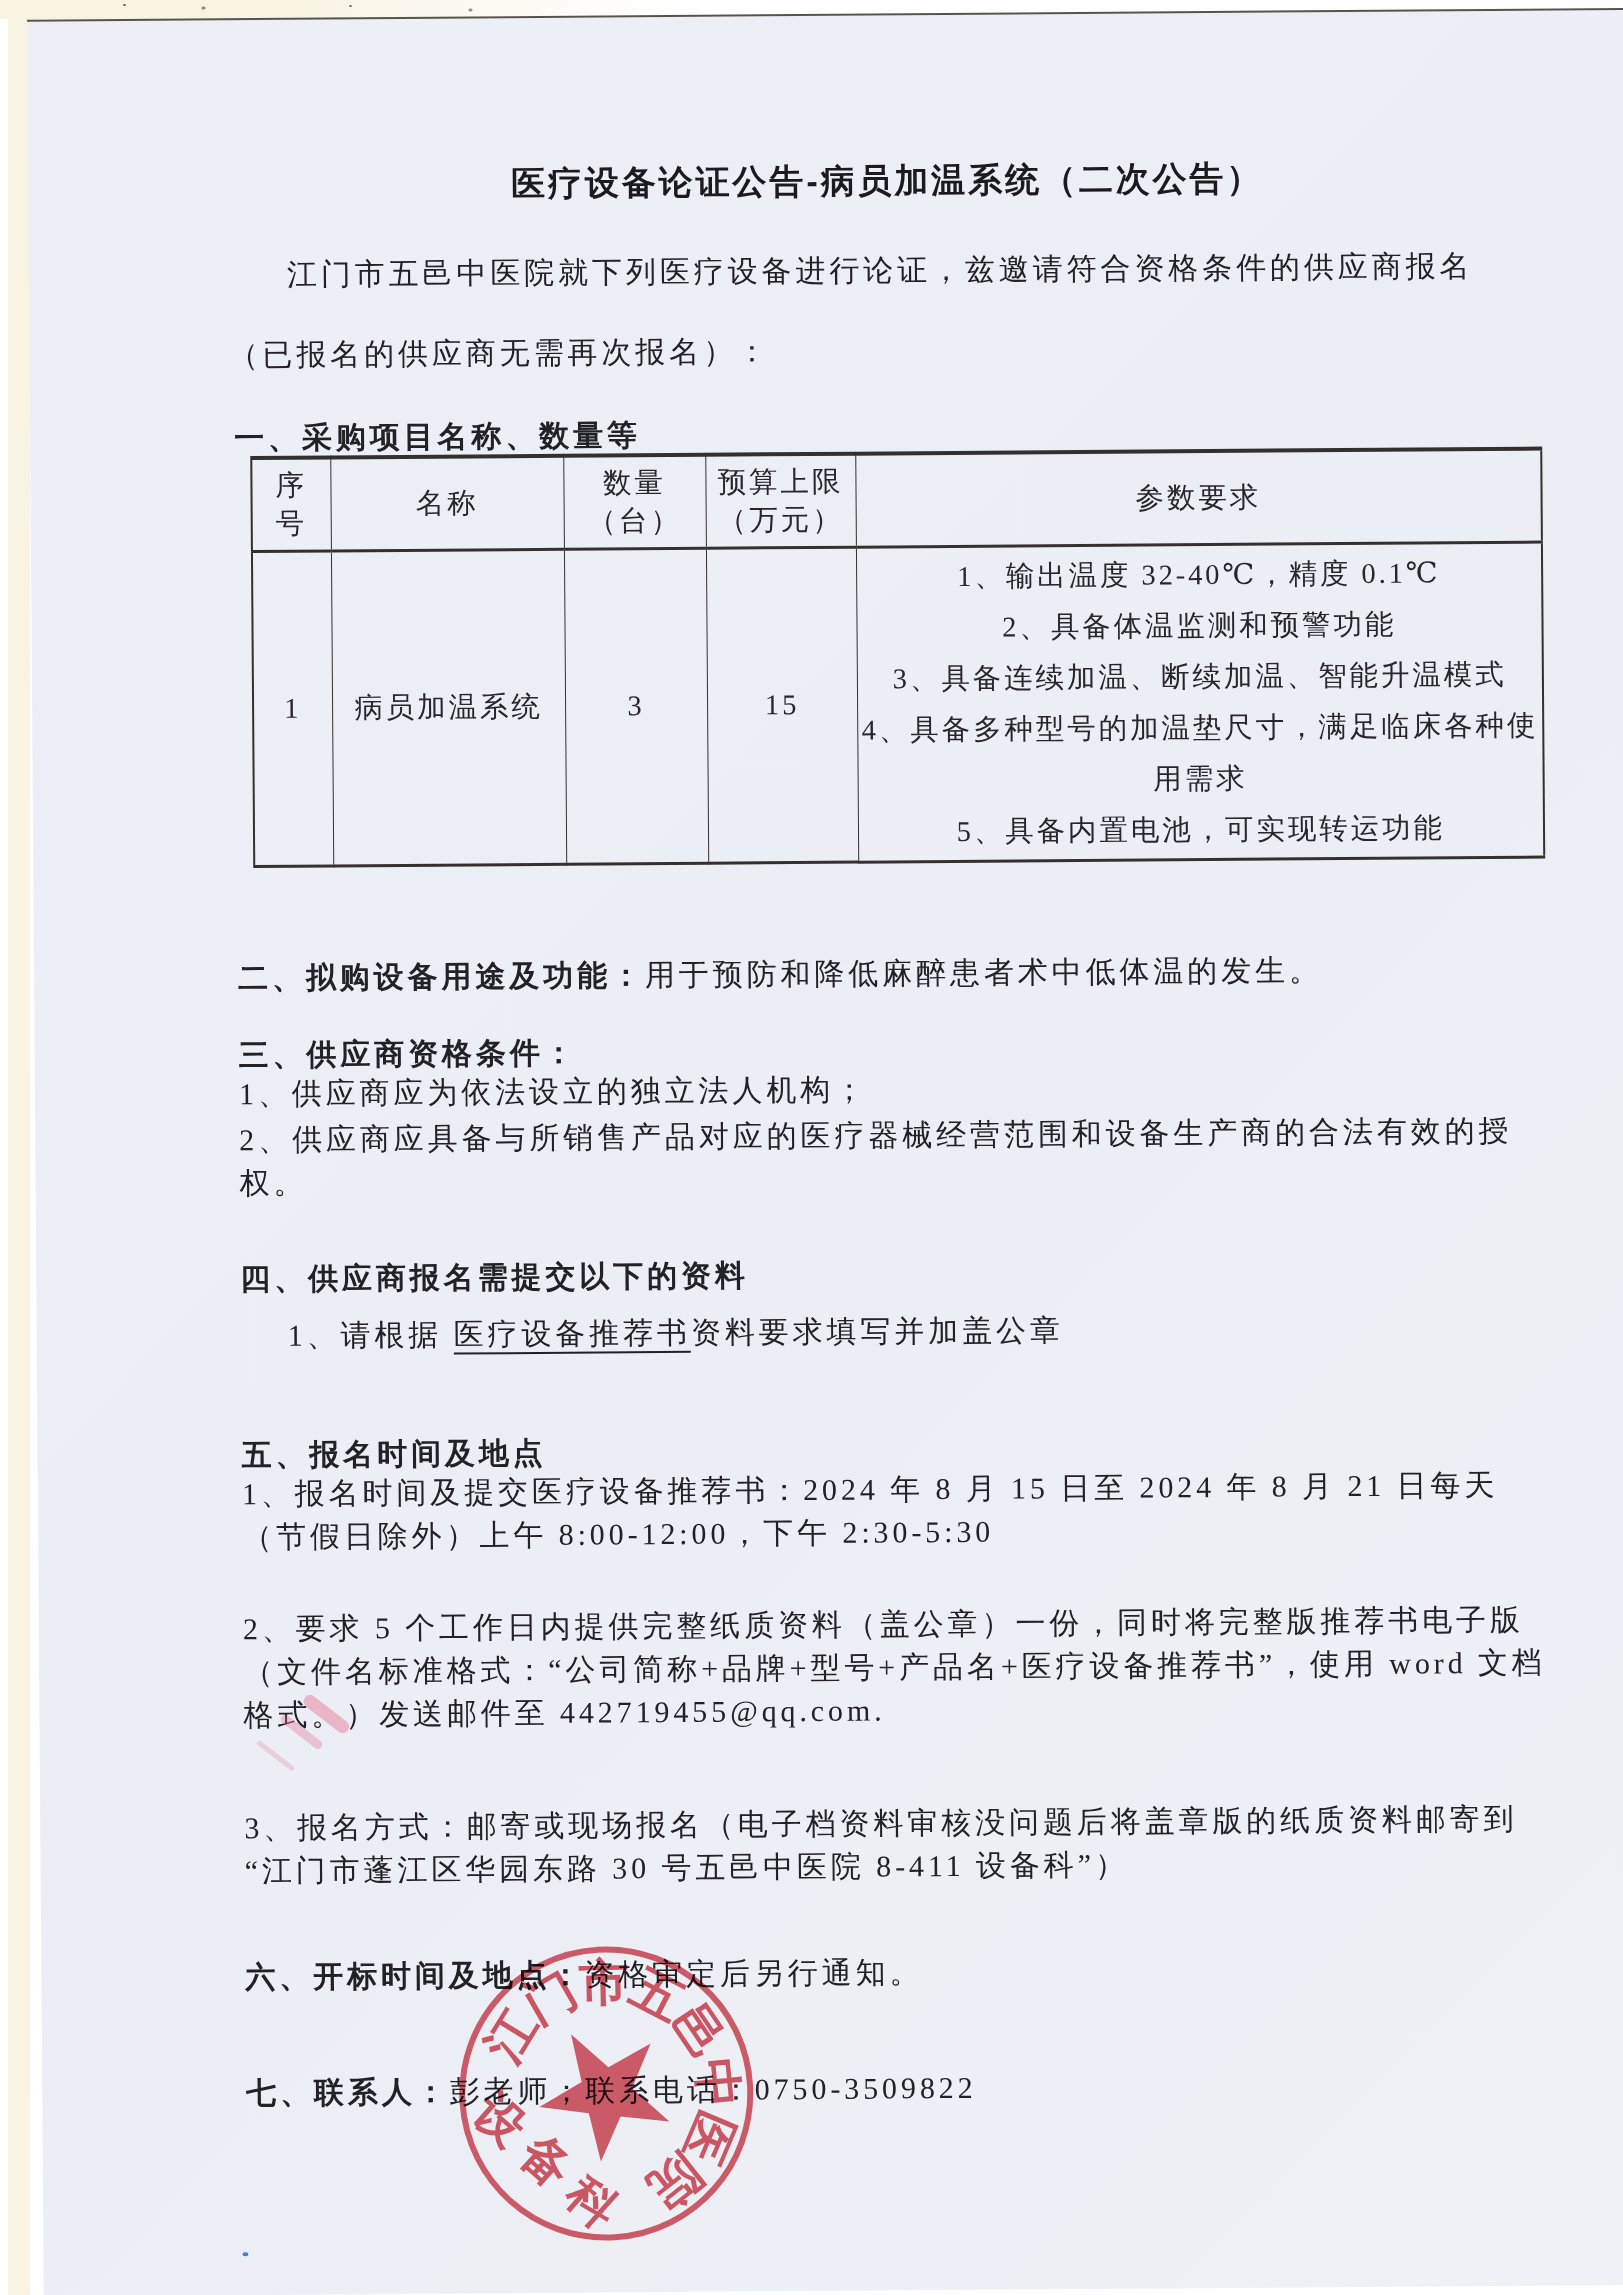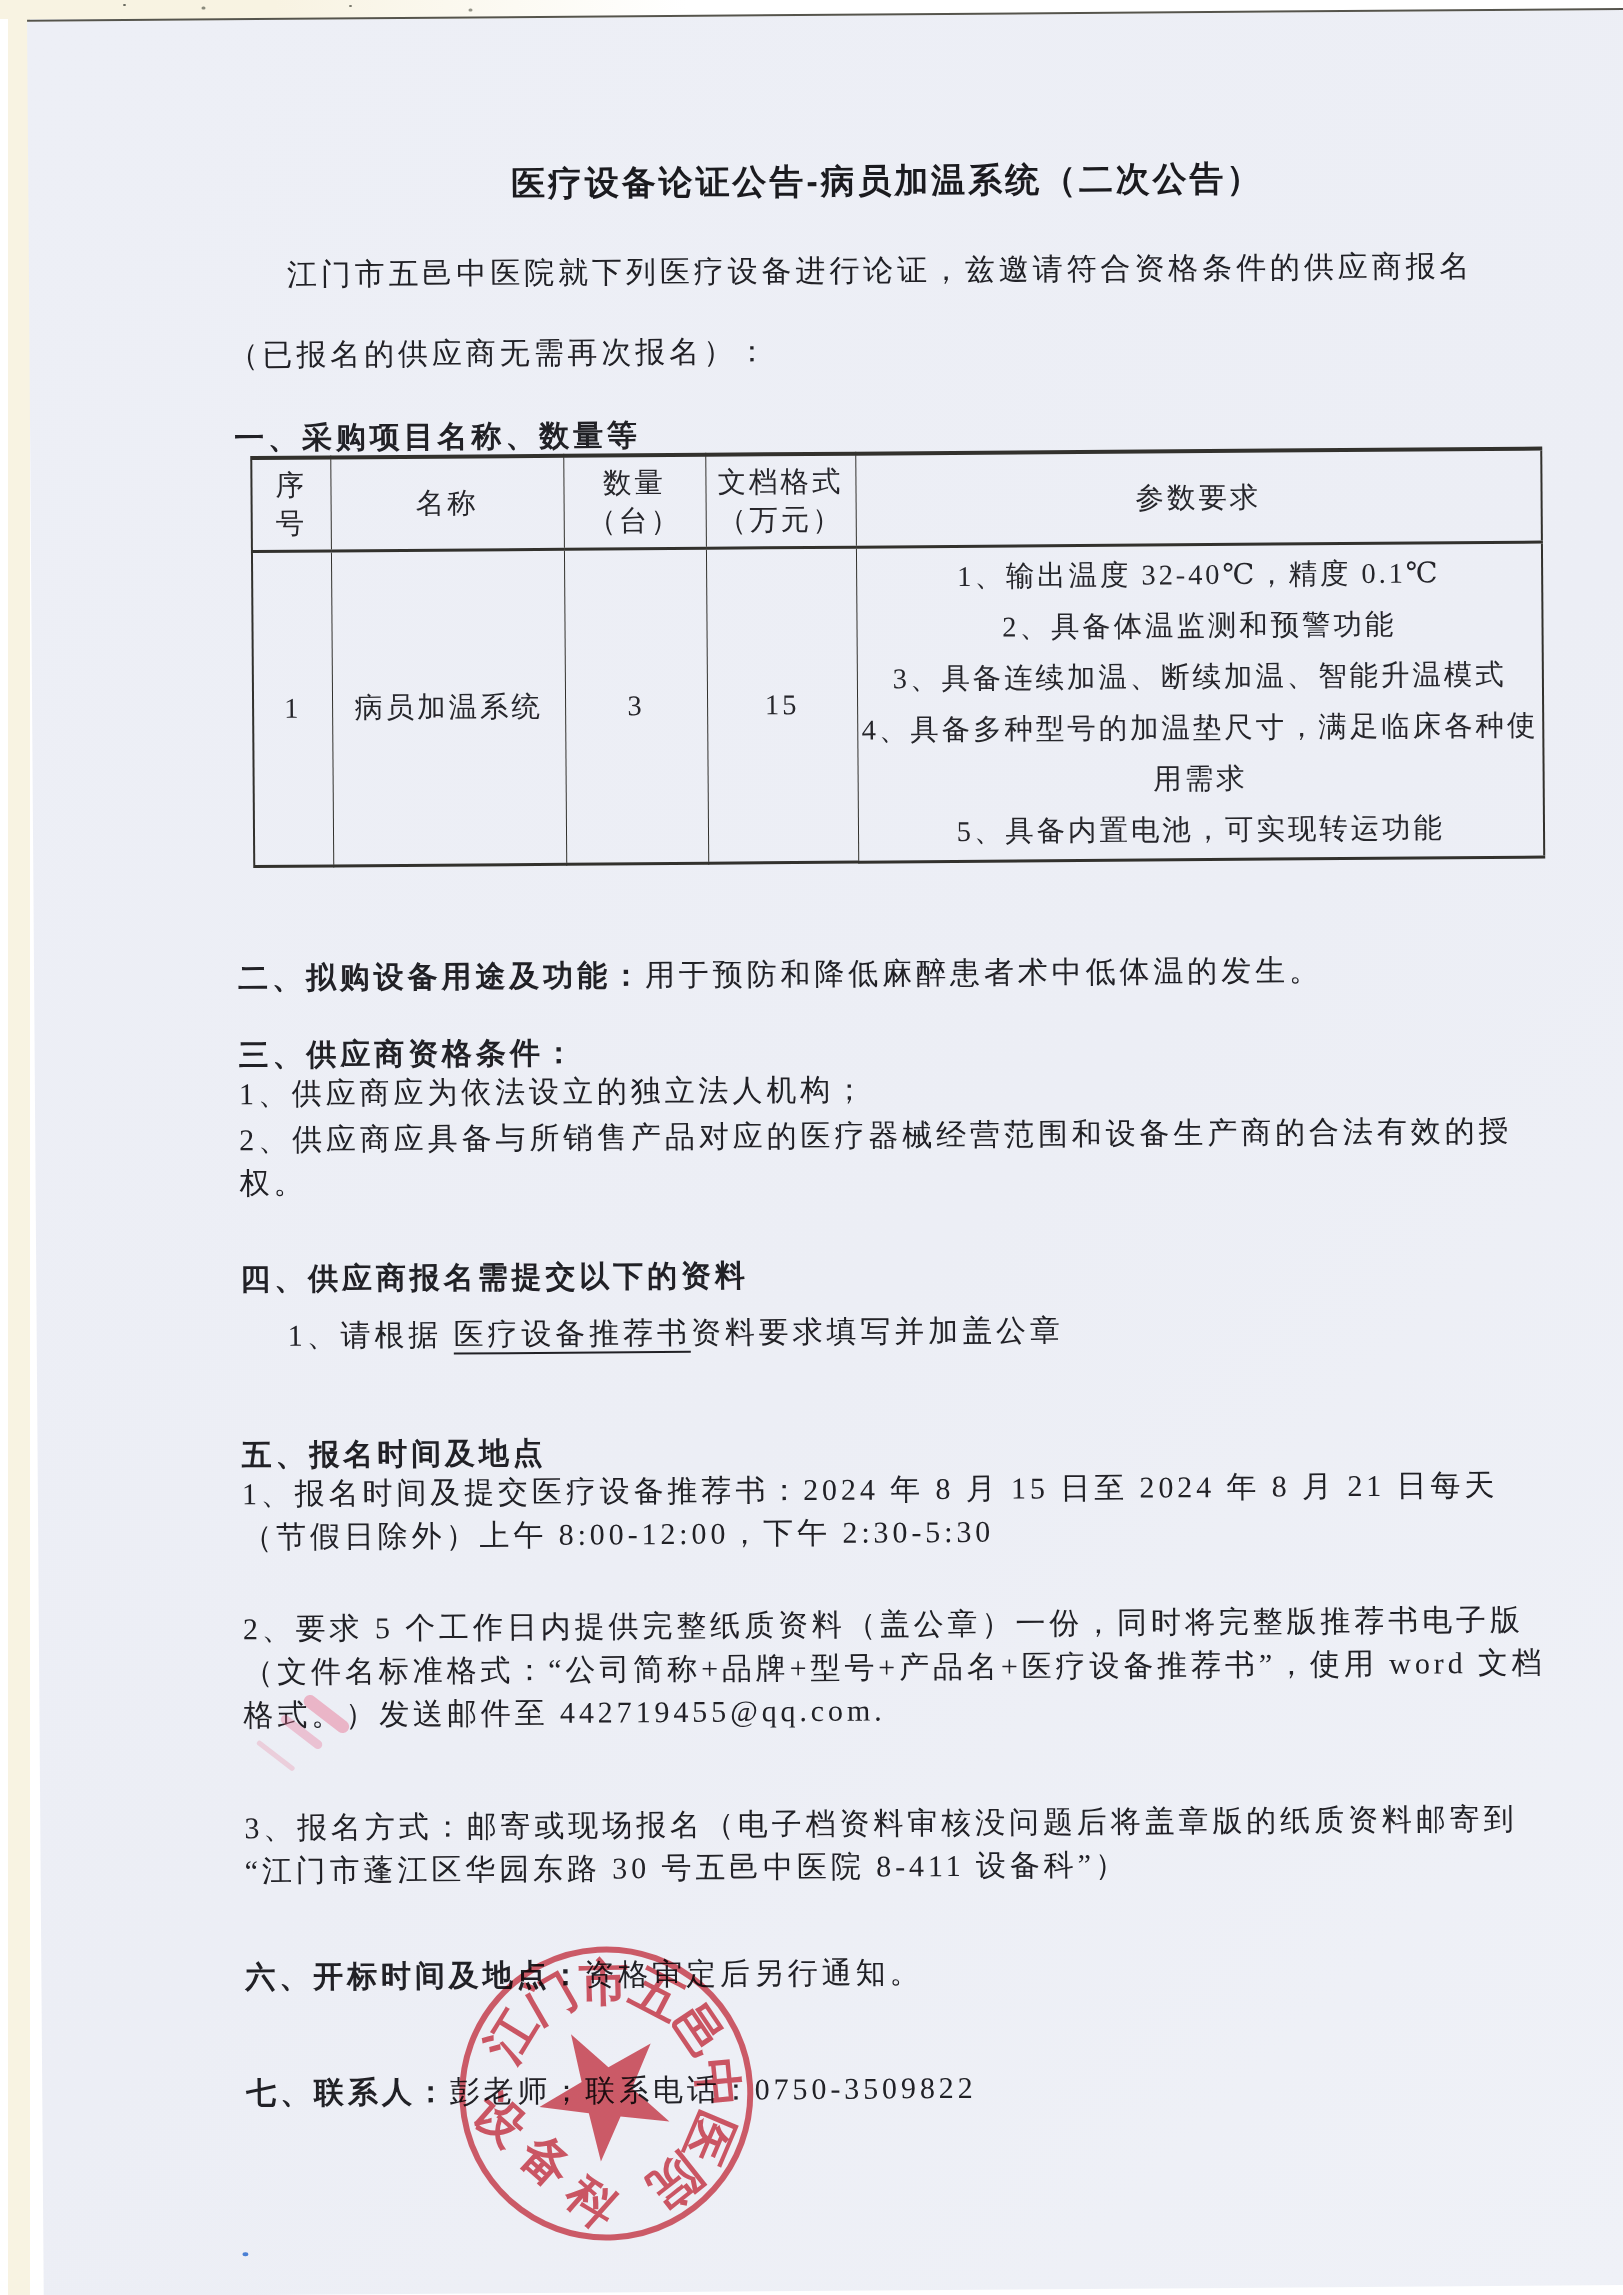--- a/index.html
+++ b/index.html
@@ -146,21 +146,21 @@
         <col class="c4">
         <col class="c5">
       </colgroup>
     <tbody>
         <tr>
       <th>序
 号</th>
       <th>名称</th>
       <th>数量
 （台）</th>
-      <th>文档格式
+      <th>预算上限
 （万元）</th>
       <th>参数要求</th>
     </tr>
     <tr>
       <td>1</td>
       <td>病员加温系统</td>
       <td>3</td>
       <td>15</td>
       <td class="params-cell">
         <div class="param-line">1、输出温度 32-40℃，精度 0.1℃</div>

